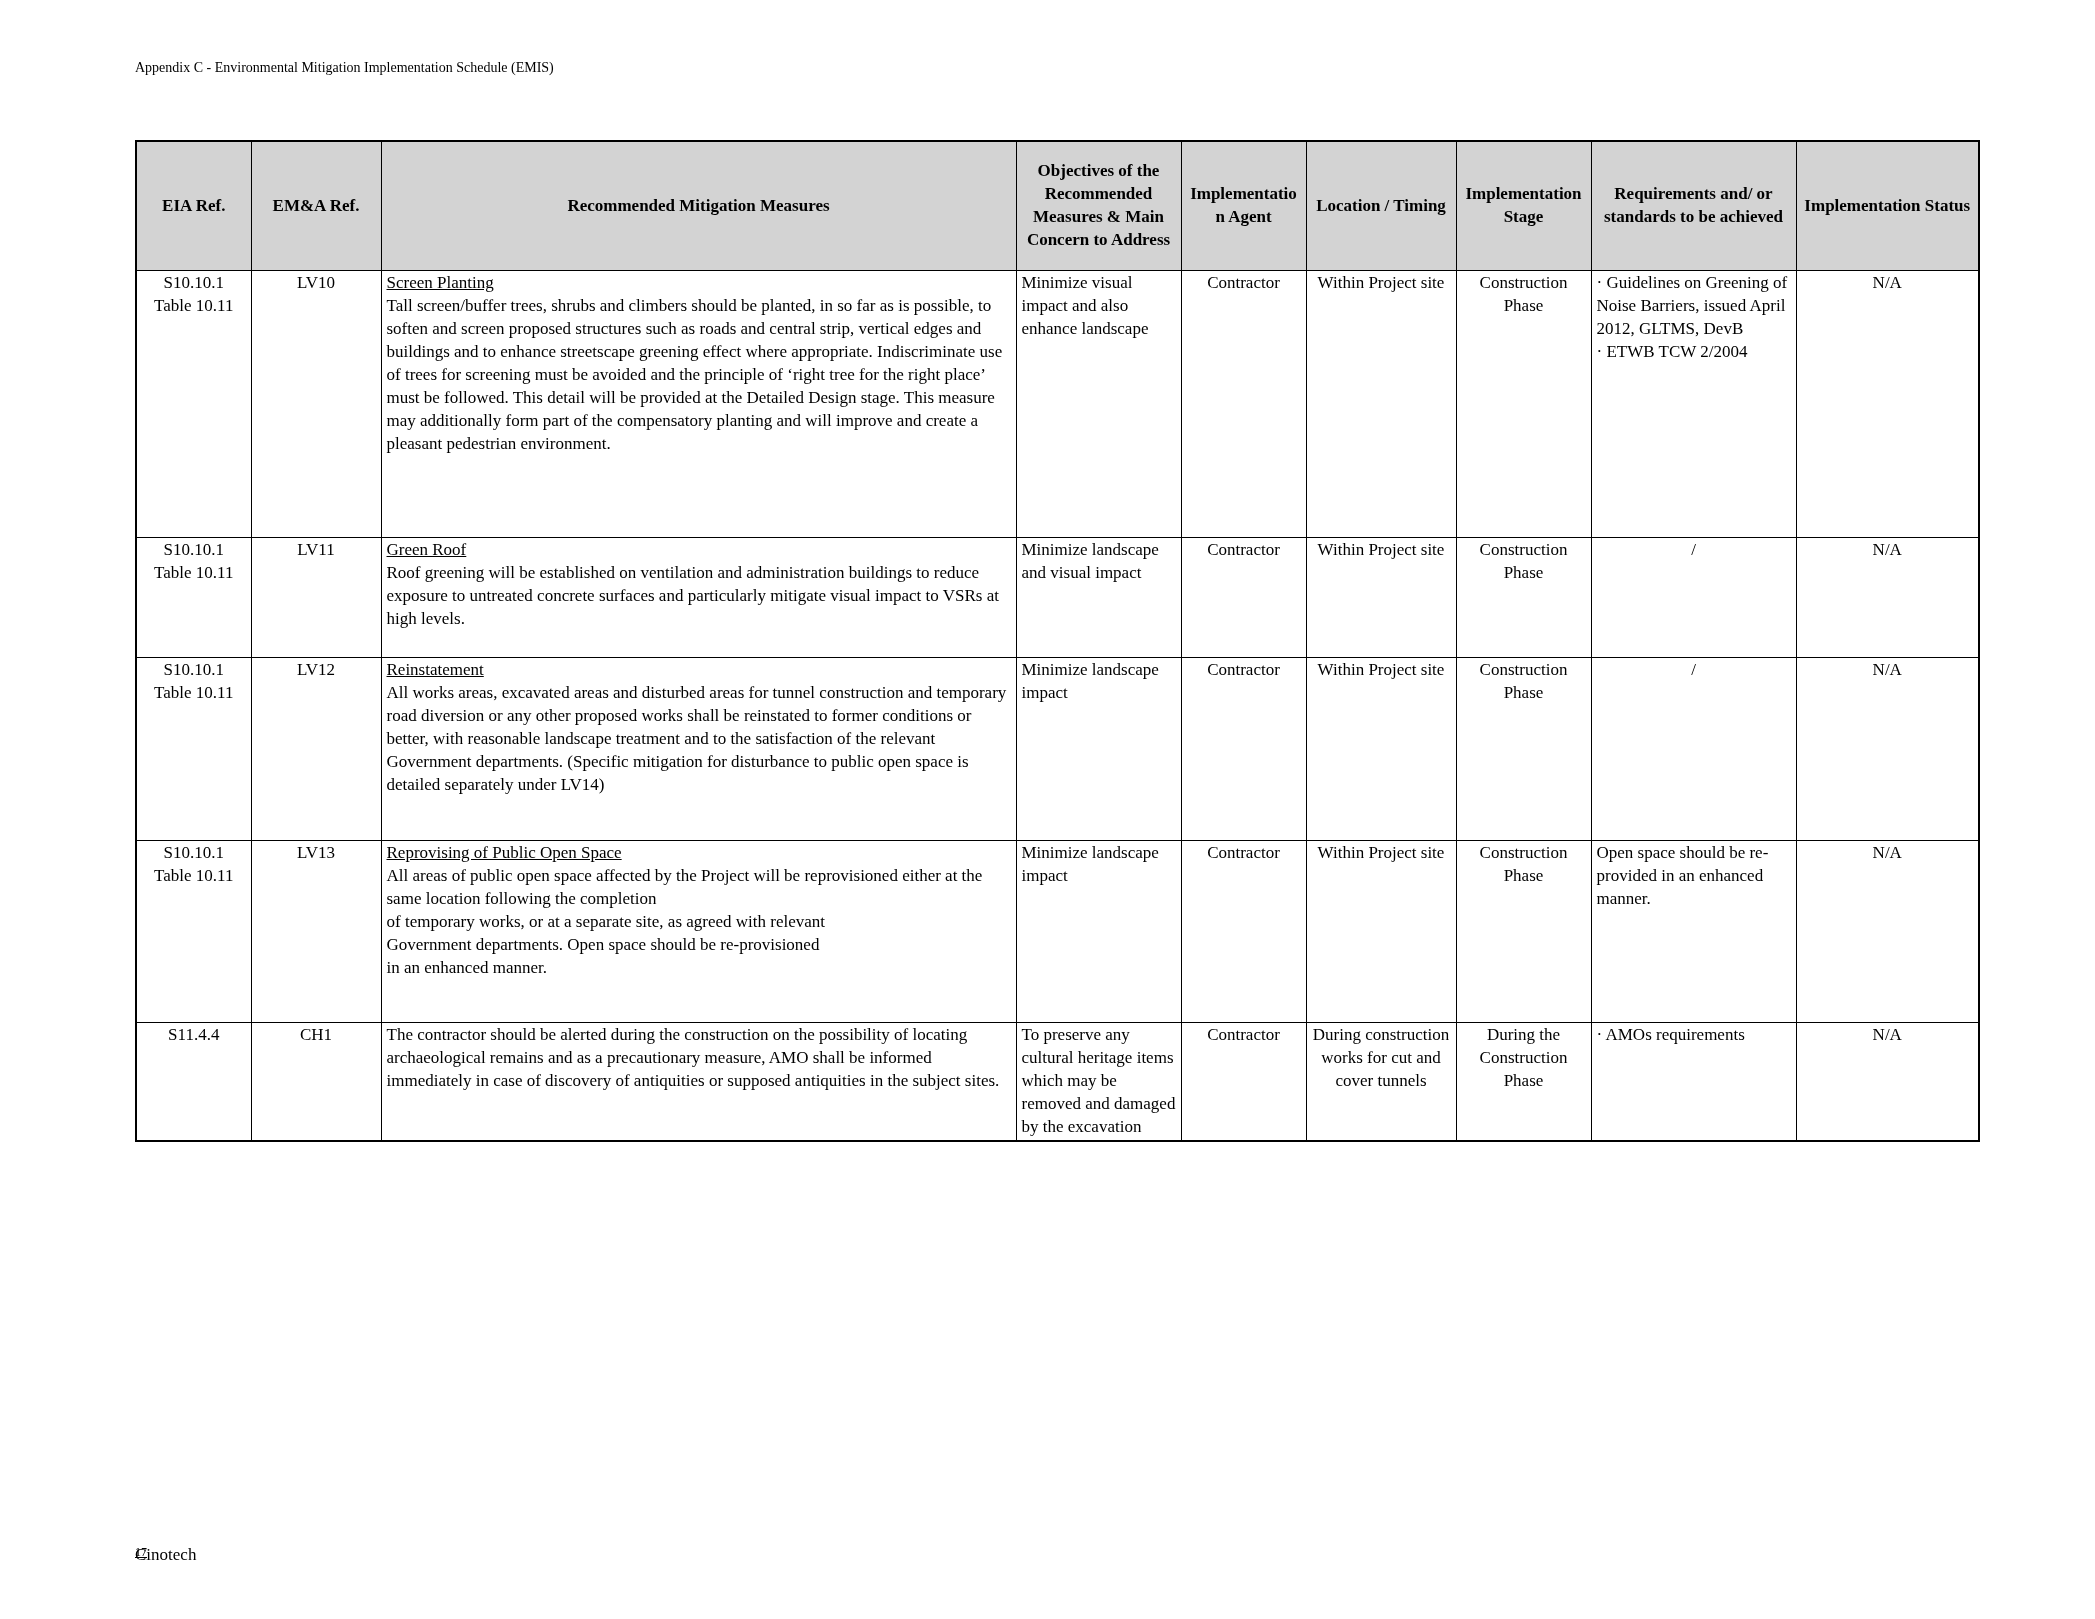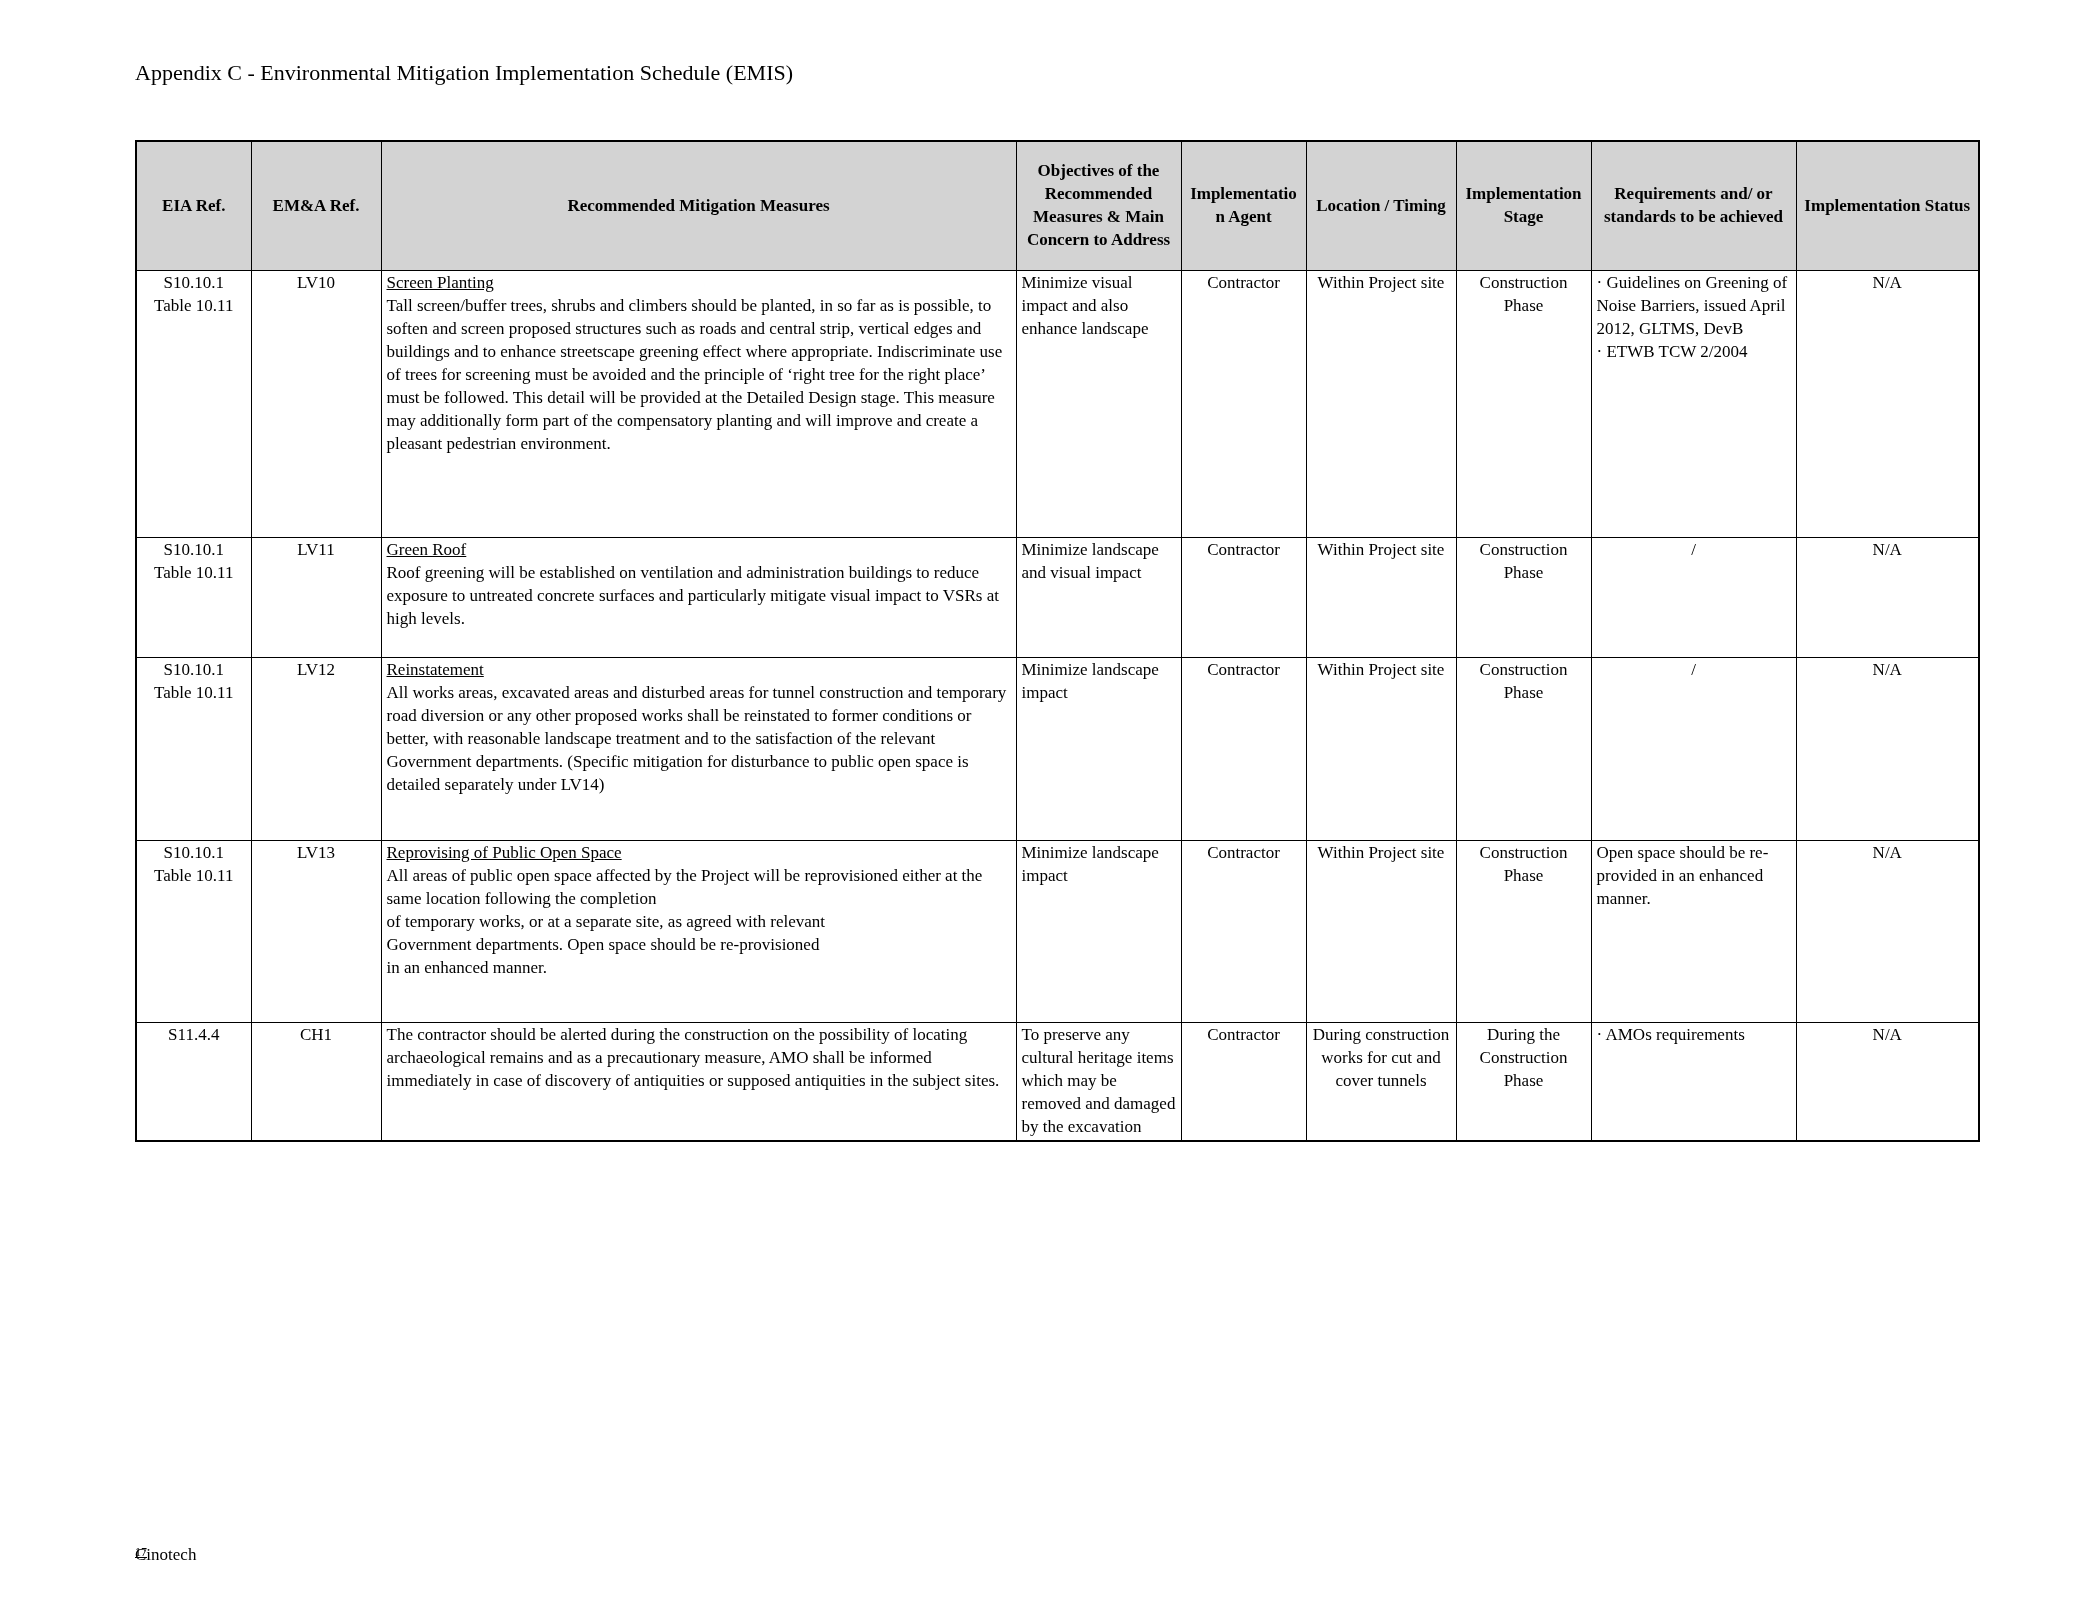--- a/index.html
+++ b/index.html
@@ -9,21 +9,21 @@
     height: 1619px;
     background: #ffffff;
     font-family: "Liberation Serif", "DejaVu Serif", serif;
     color: #000000;
     overflow: hidden;
   }
   .doc-heading {
     position: absolute;
     top: 60px;
     left: 135px;
-    font-size: 22px;
+    font-size: 14px;
   }
   table.emis {
     position: absolute;
     top: 140px;
     left: 135px;
     width: 1843px;
     border-collapse: collapse;
     table-layout: fixed;
     border: 2px solid #000000;
     font-size: 17px;

